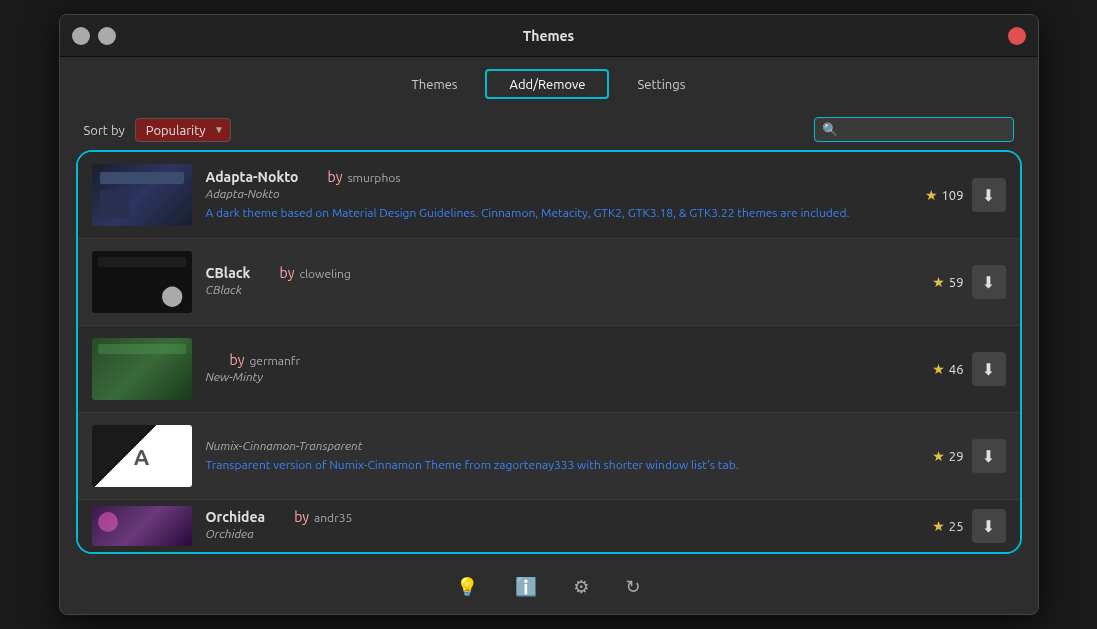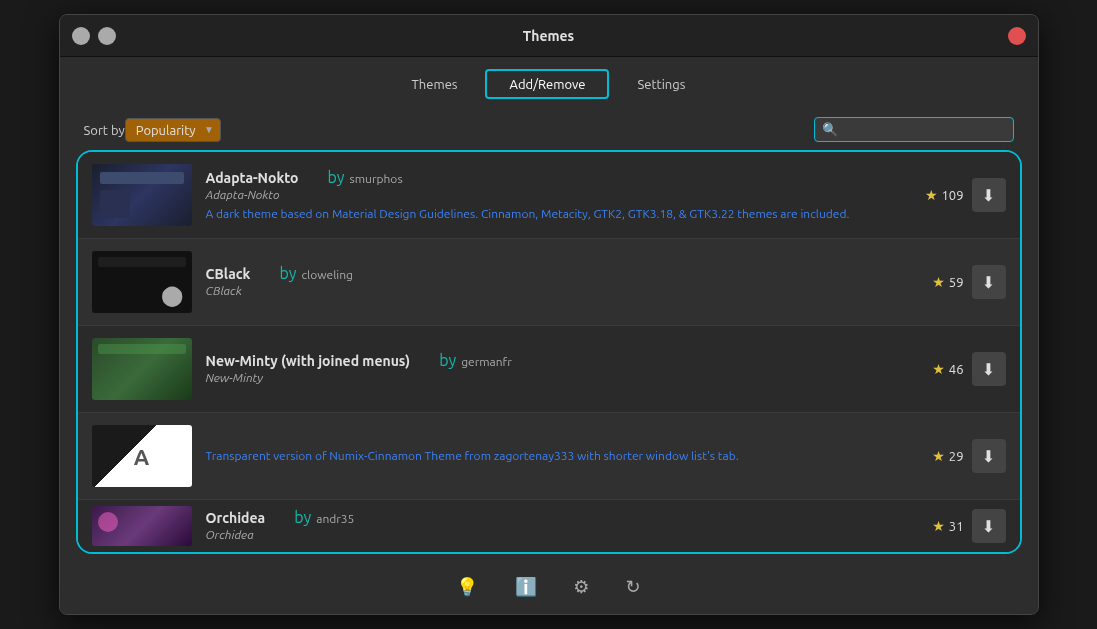--- a/index.html
+++ b/index.html
@@ -70,28 +70,28 @@
     }
     .tab-btn.active {
       border-color: #00bcd4;
       color: #fff;
       background: transparent;
     }
     .toolbar {
       display: flex;
       align-items: center;
       padding: 8px 24px 8px 24px;
-      gap: 0;
+      gap: 10px;
     }
     .sort-label {
       color: #ccc;
       font-size: 13px;
     }
     .sort-select {
-      background: #a16207;
+      background: #7f1d1d;
       color: #e0e0e0;
       border: 1px solid #555;
       border-radius: 4px;
       padding: 4px 24px 4px 10px;
       font-size: 13px;
       cursor: pointer;
       appearance: none;
       font-family: inherit;
     }
     .sort-wrapper {
@@ -247,22 +247,22 @@
       align-items: baseline;
       gap: 5px;
       margin-bottom: 2px;
     }
     .theme-name {
       color: #e0e0e0;
       font-size: 14px;
       font-weight: 600;
     }
     .theme-by {
-      color: #14b8a6;
-      font-size: 16px;
+      color: #fca5a5;
+      font-size: 14px;
       padding-left: 24px;
     }
     .theme-author {
       color: #aaa;
       font-size: 12px;
     }
     .theme-slug {
       color: #aaa;
       font-size: 12px;
       font-style: italic;
@@ -397,38 +397,38 @@
           <span>59</span>
         </div>
         <button class="download-btn">⬇</button>
       </div>
     </div>
 
     <div class="theme-item">
       <div class="theme-thumb thumb-minty"></div>
       <div class="theme-info">
         <div class="theme-name-row">
-          <span class="theme-name">New-Minty (with joined menus)</span>
           <span class="theme-by">by</span>
           <span class="theme-author">germanfr</span>
         </div>
         <div class="theme-slug">New-Minty</div>
       </div>
       <div class="theme-actions">
         <div class="star-count">
           <span class="star-icon">★</span>
           <span>46</span>
         </div>
         <button class="download-btn">⬇</button>
       </div>
     </div>
 
     <div class="theme-item">
       <div class="theme-thumb thumb-numix"></div>
       <div class="theme-info">
+        <div class="theme-slug">Numix-Cinnamon-Transparent</div>
         <div class="theme-desc">Transparent version of Numix-Cinnamon Theme from zagortenay333 with shorter window list's tab.</div>
       </div>
       <div class="theme-actions">
         <div class="star-count">
           <span class="star-icon">★</span>
           <span>29</span>
         </div>
         <button class="download-btn">⬇</button>
       </div>
     </div>
@@ -439,21 +439,21 @@
         <div class="theme-name-row">
           <span class="theme-name">Orchidea</span>
           <span class="theme-by">by</span>
           <span class="theme-author">andr35</span>
         </div>
         <div class="theme-slug">Orchidea</div>
       </div>
       <div class="theme-actions">
         <div class="star-count">
           <span class="star-icon">★</span>
-          <span>31</span>
+          <span>25</span>
         </div>
         <button class="download-btn">⬇</button>
       </div>
     </div>
 
   </div>
 
   <div class="bottom-bar">
     <button class="bottom-icon-btn" title="Troubleshoot">💡</button>
     <button class="bottom-icon-btn" title="Info">ℹ️</button>

